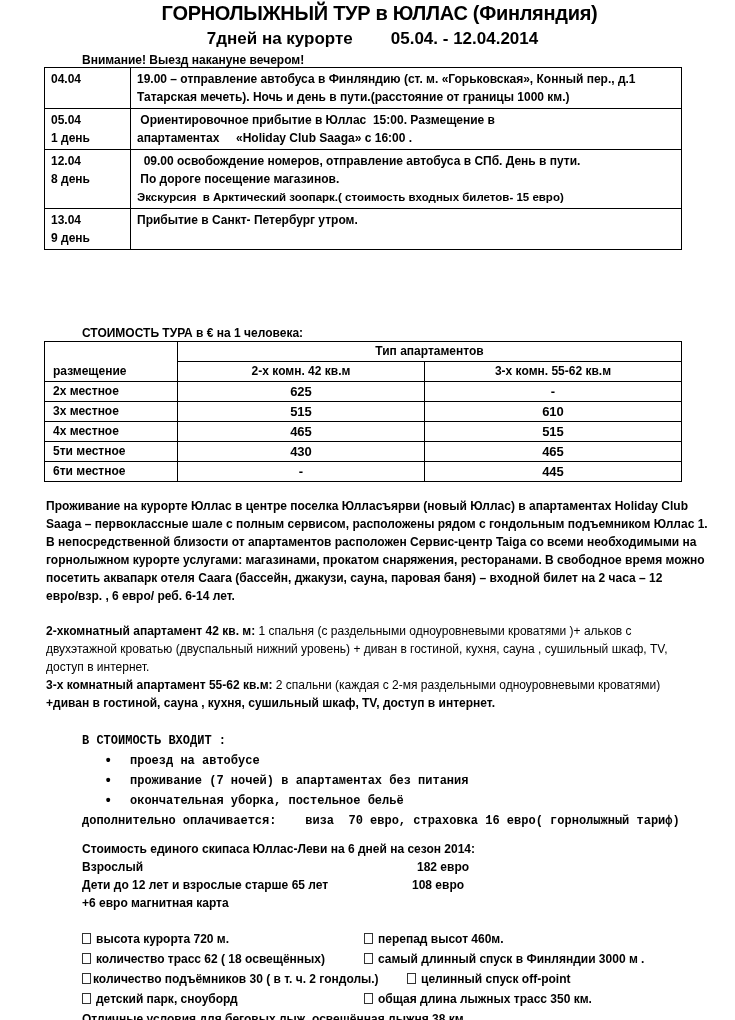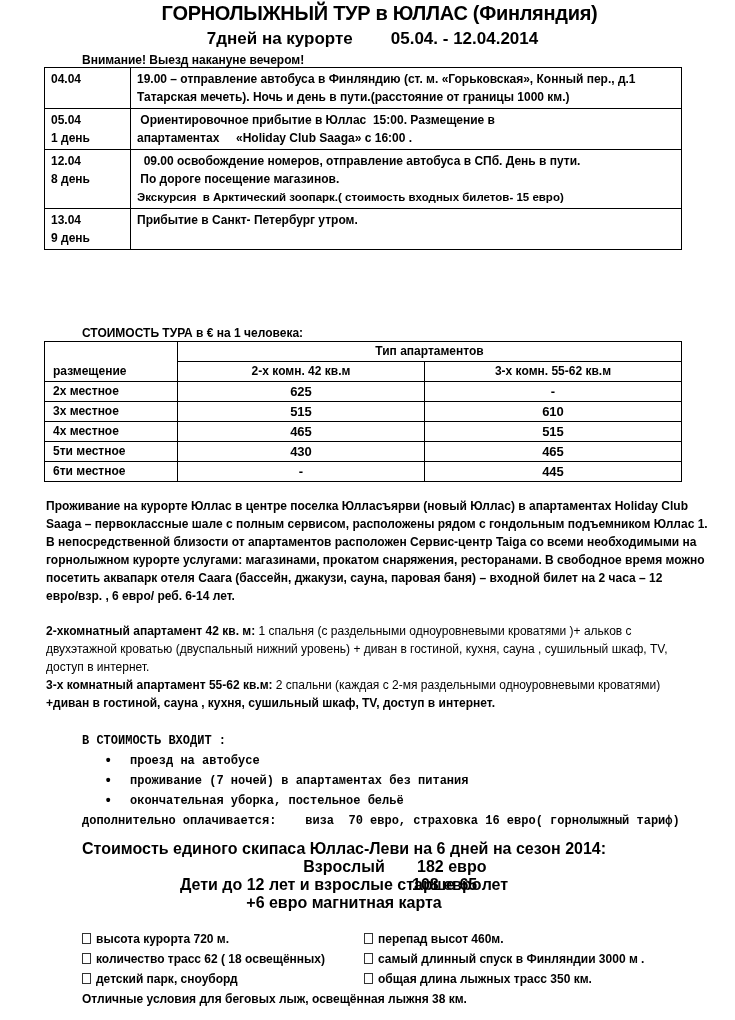--- a/index.html
+++ b/index.html
@@ -32,21 +32,21 @@
   .para {
     position:absolute; left:6px; width:720px; font-size:12px; line-height:18px;margin-left:40px;
   }
   .p1 { top:497px; }
   .p2 { top:622px; }
   .p2 .nb { font-weight:normal; }
   .incl { position:absolute; left:82px; top:731px; font-size:12px; line-height:20px;font-family:Liberation Mono, monospace; }
   .incl ul { margin:0; padding:0; list-style:none; }
   .incl li { position:relative; padding-left:48px; }
   .incl li::before { content:"\2022"; position:absolute; left:22px; font-size:14px; }
-  .skipass { position:absolute; left:82px; top:840px; font-size:16px; line-height:18px;text-align:center; }
+  .skipass { position:absolute; left:82px; top:840px; font-size:12px; line-height:18px; }
   .skipass .row { position:relative; height:18px; }
   .skipass .price { position:absolute; top:0; }
   .facts { position:absolute; left:82px; top:929px; width:640px; font-size:12px; line-height:20px; }
   .facts .row { position:relative; height:20px; white-space:nowrap; }
   .facts .r { position:absolute; top:0; }
   .box { display:inline-block; width:7px; height:9px; border:1px solid #333; margin-right:5px; vertical-align:-1px; font-size:0; }
 </style>
 </head>
 <body>
 
@@ -183,17 +183,21 @@
 <div class="facts">
   <div class="row">
     <span><span class="box"></span><span>высота курорта 720 м.</span></span>
     <span class="r" style="left:282px"><span class="box"></span><span>перепад высот  460м.</span></span>
   </div>
   <div class="row">
     <span><span class="box"></span><span>количество трасс  62 ( 18 освещённых)</span></span>
     <span class="r" style="left:282px"><span class="box"></span><span>самый длинный спуск в Финляндии 3000 м .</span></span>
   </div>
   <div class="row">
+    <span><span class="box" style="margin-right:2px"></span><span>количество подъёмников 30 ( в т. ч.  2 гондолы.)</span></span>
+    <span class="r" style="left:325px"><span class="box"></span><span>целинный спуск off-point</span></span>
+  </div>
+  <div class="row">
     <span><span class="box"></span><span>детский парк, сноуборд</span></span>
     <span class="r" style="left:282px"><span class="box"></span><span>общая длина лыжных трасс 350 км.</span></span>
   </div>
   <div>Отличные условия для беговых лыж, освещённая лыжня 38 км.</div>
 </div>
 
 </body></html>

